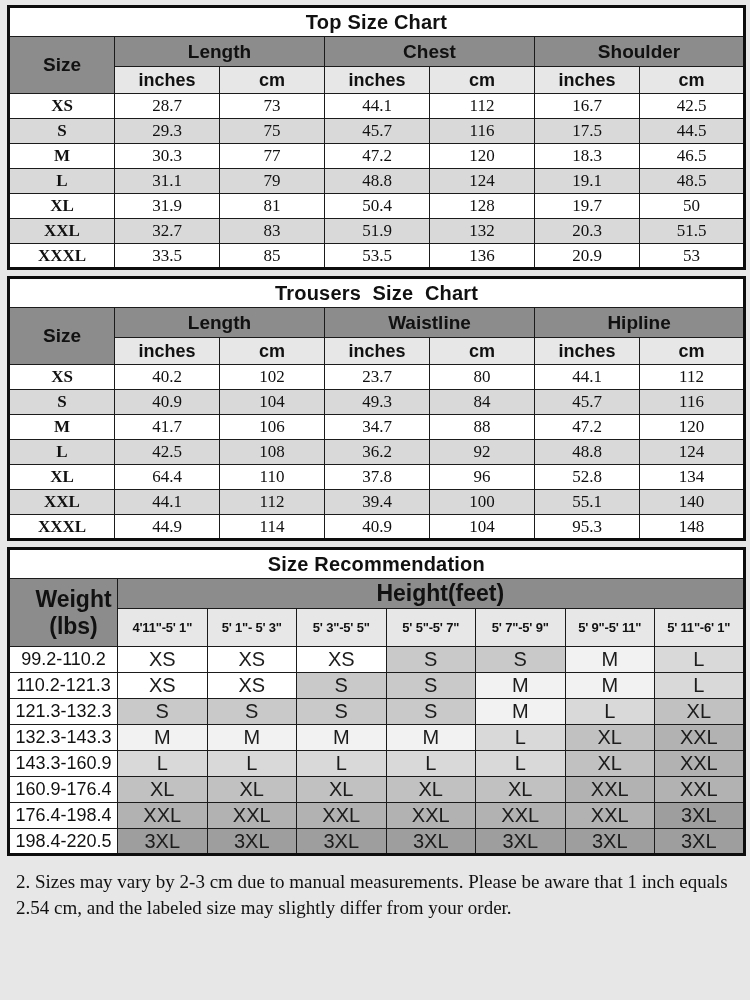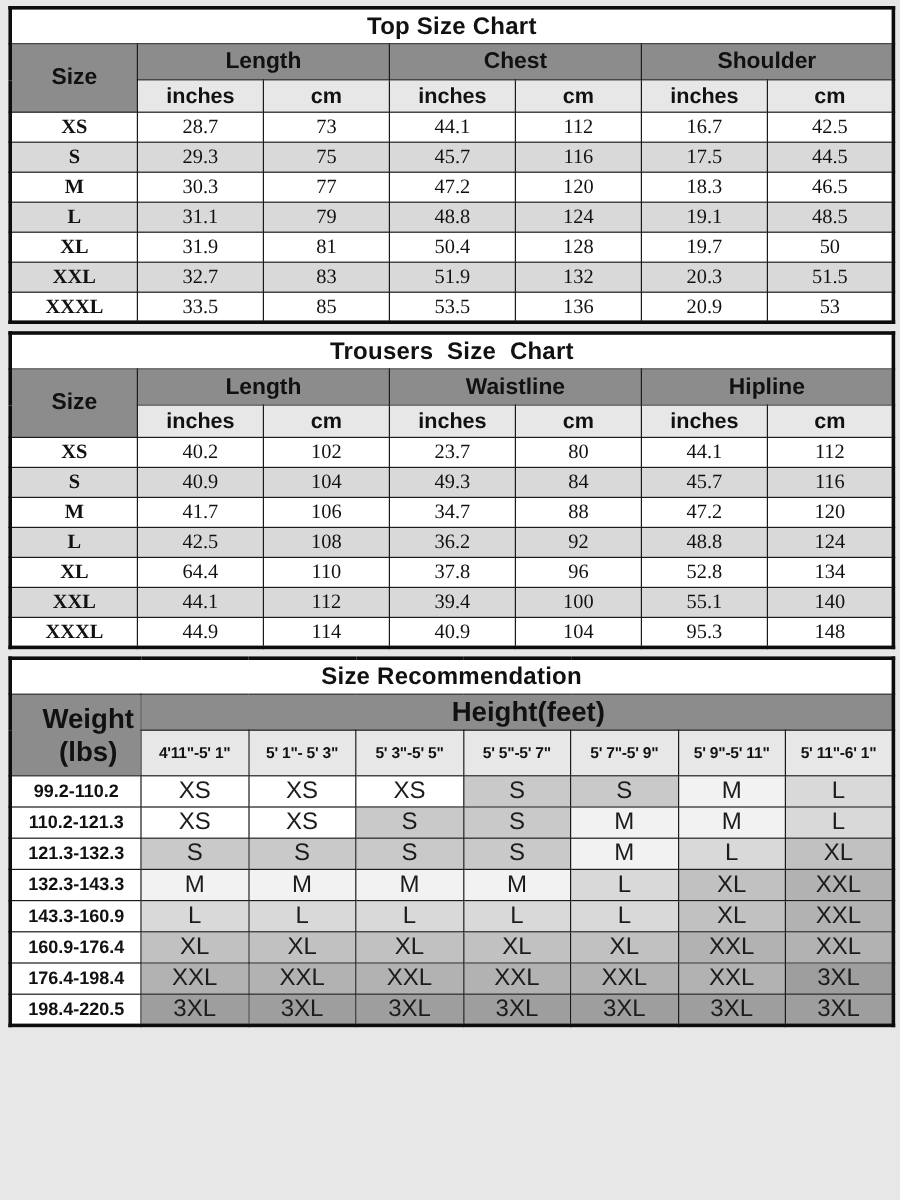--- a/index.html
+++ b/index.html
@@ -64,22 +64,22 @@
   table.reco td.gh{font-size:23px;padding-left:20px;}
   td.range{
     background:var(--subheader-gray);
     font-weight:bold;
     font-size:13px;
     height:38px;
     letter-spacing:-0.2px;
   }
   table.reco tr.rrow td{height:26px;}
   td.wt{
-    font-weight:bold;
-    font-size:15px;
+    font-weight:normal;
+    font-size:18px;
     background:#ffffff;
   }
   td.mx{
     font-size:20px;
     color:#1c1c1c;
   }
   .note{
     padding:7px 9px 0;
     font-family:"Liberation Serif",serif;
     font-size:19px;
@@ -372,15 +372,16 @@
       <td class="mx" style="background: rgb(158, 158, 158);">3XL</td>
       <td class="mx" style="background: rgb(158, 158, 158);">3XL</td>
       <td class="mx" style="background: rgb(158, 158, 158);">3XL</td>
       <td class="mx" style="background: rgb(158, 158, 158);">3XL</td>
       <td class="mx" style="background: rgb(158, 158, 158);">3XL</td>
     </tr>
     </tbody>
   </table>
 
   <div class="note">
+    <p>2. Sizes may vary by 2-3 cm due to manual measurements. Please be aware that 1 inch equals 2.54 cm, and the labeled size may slightly differ from your order.</p>
   </div>
 
 </div>
 
 </body></html>

